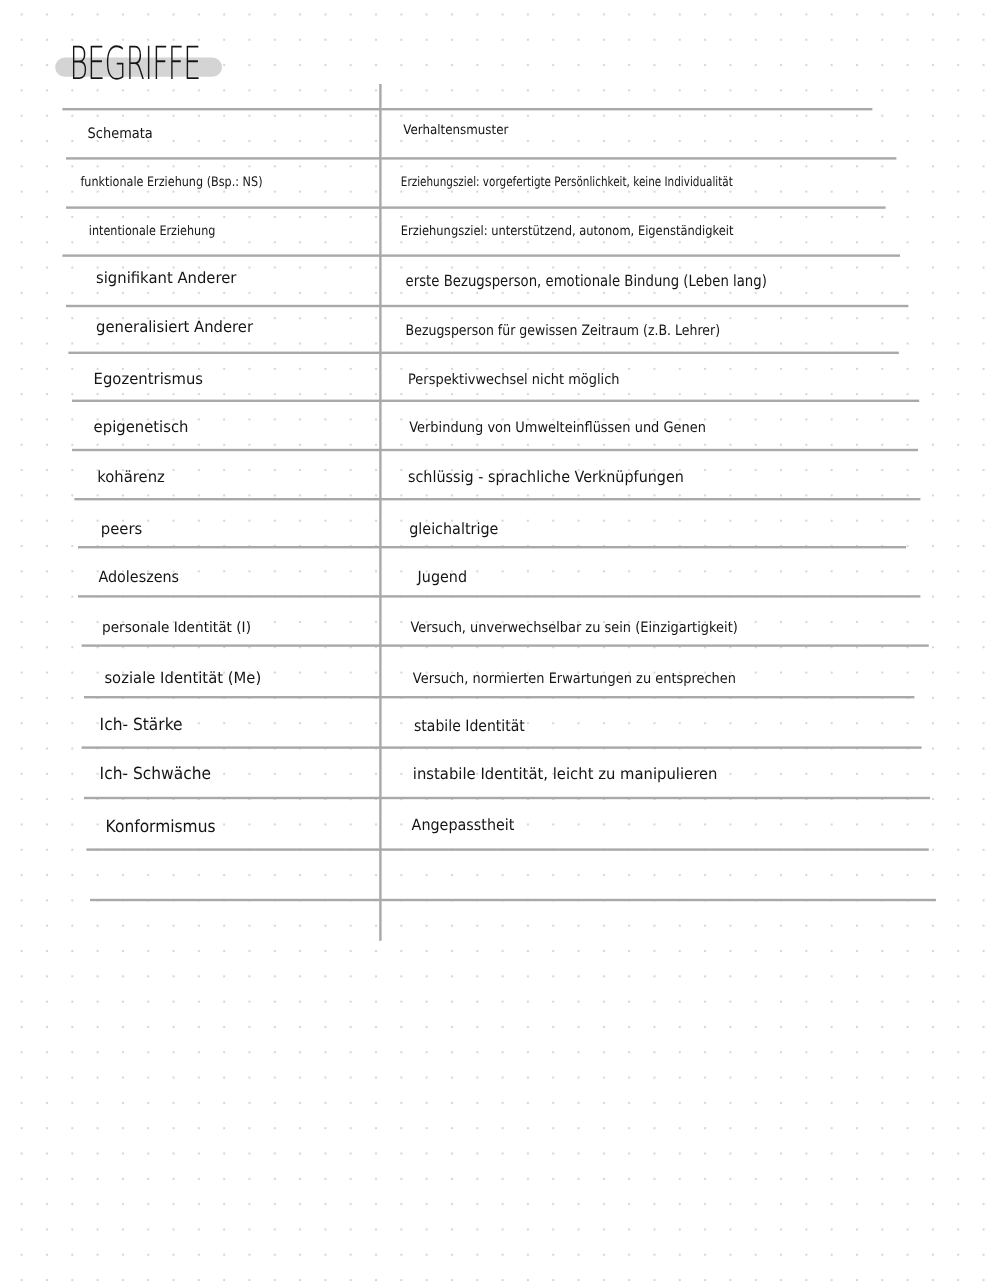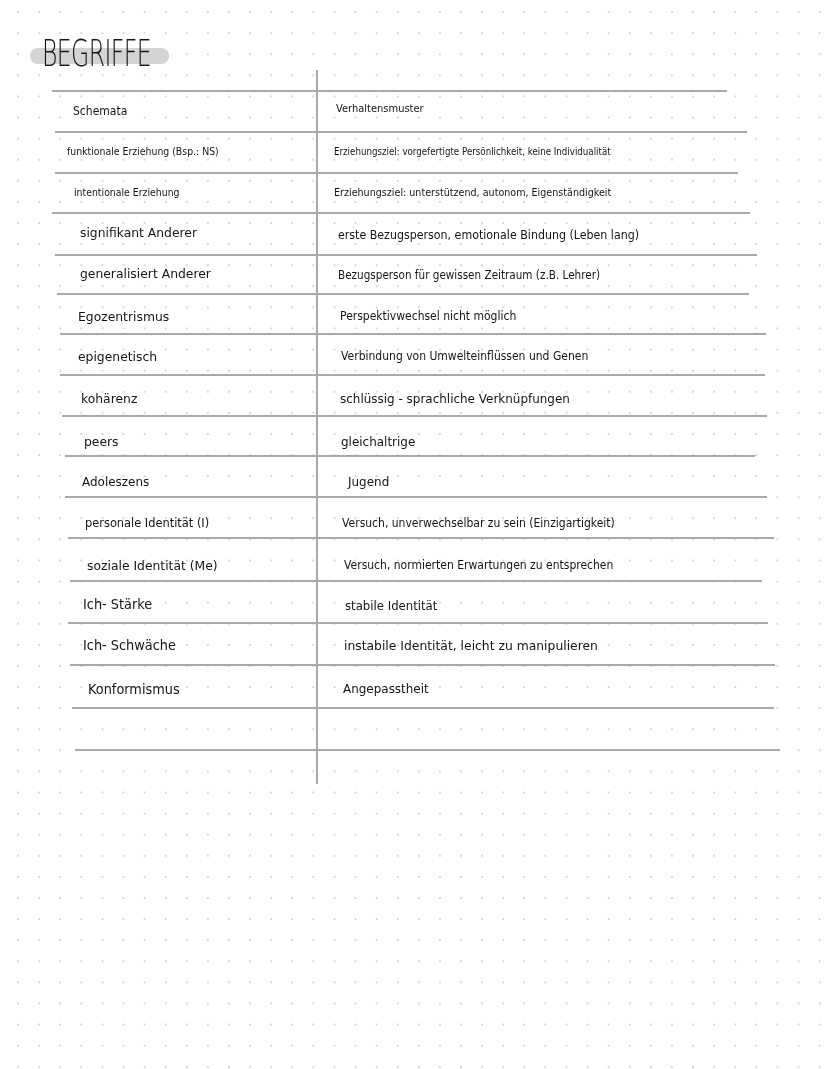--- a/index.html
+++ b/index.html
@@ -5,21 +5,21 @@
   html, body { margin: 0; padding: 0; }
   body {
     width: 828px; height: 1069px; position: relative; overflow: hidden;
     background-color: #ffffff;
     background-image: radial-gradient(circle, #d6d6d6 0.9px, transparent 1.3px);
     background-size: 21.1px 21.1px;
     background-position: 7.5px 1.5px;
     font-family: "DejaVu Sans", sans-serif;
     color: #111;
   }
-  .title-wrap { position: absolute; left: 30px; top: 28px; width: 145px; height: 52px; }
+  .title-wrap { position: absolute; left: 46px; top: 28px; width: 145px; height: 52px; }
   .title-highlight {
     position: absolute; left: 0; top: 20px; width: 139px; height: 16px;
     background: #d4d4d4; border-radius: 9px;
   }
   .title {
     position: absolute; left: 12px; top: 2px;
     font-family: "DejaVu Sans", sans-serif; font-weight: 300;
     font-size: 38px; letter-spacing: -1px; line-height: 46px;
     transform: scaleX(0.62); transform-origin: left top;
     color: #151515;

